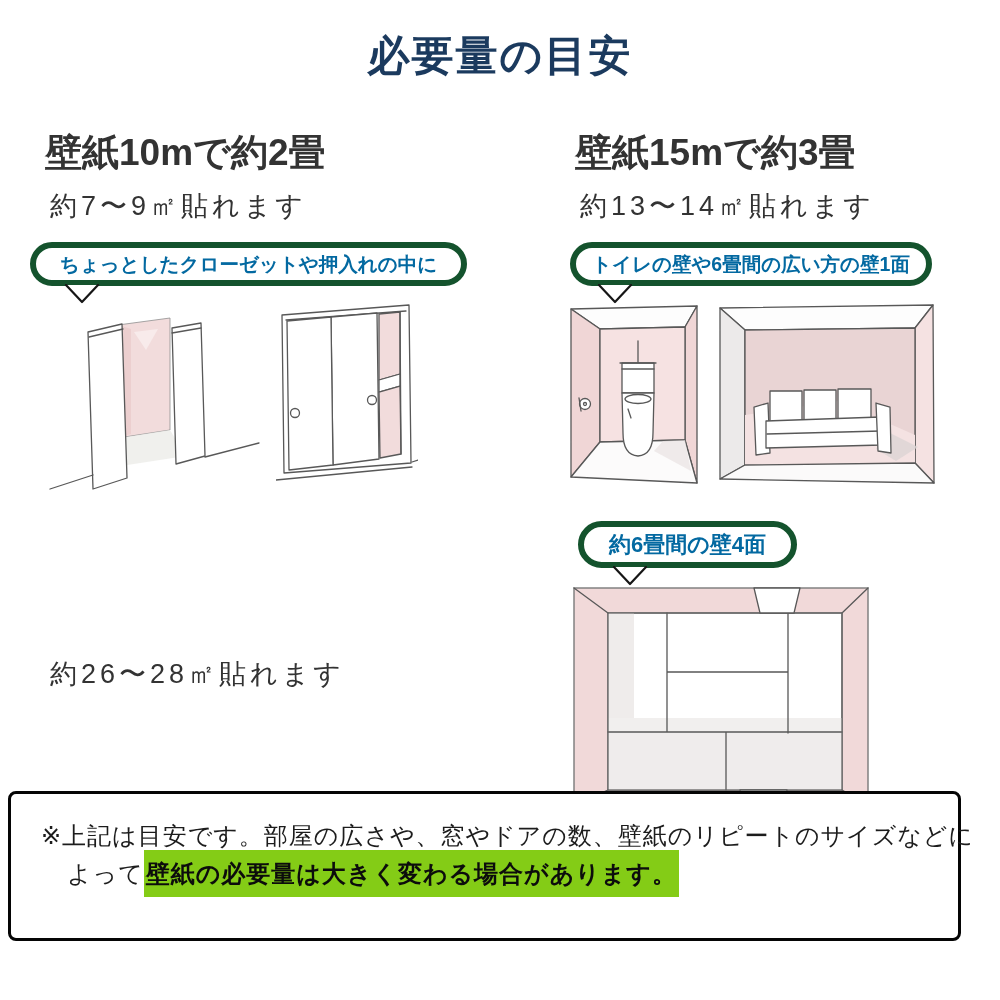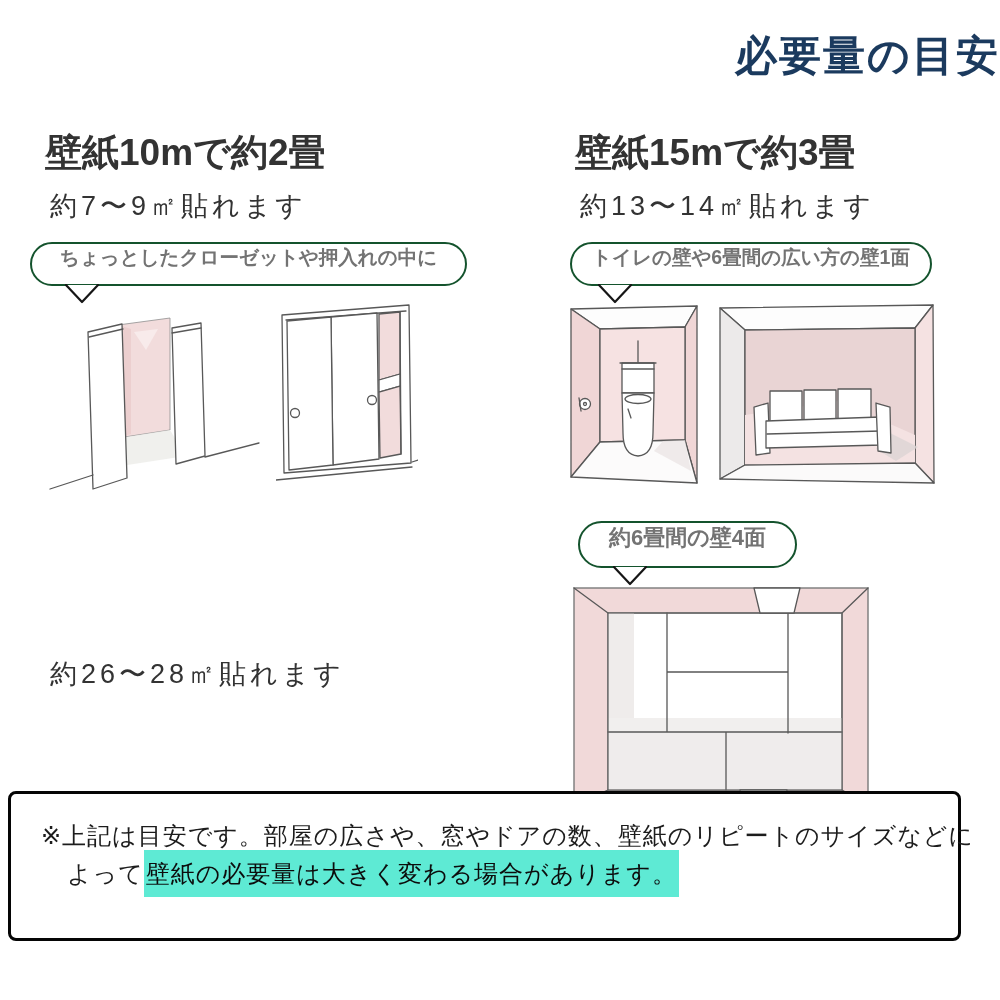--- a/index.html
+++ b/index.html
@@ -1,39 +1,39 @@
 <!DOCTYPE html>
 <html><head>
 <meta charset="utf-8">
 <style>
   html,body{margin:0;padding:0;background:#fff;}
   #canvas{
     position:relative;width:1000px;height:1000px;background:#ffffff;overflow:hidden;
     font-family:"Liberation Sans","DejaVu Sans",sans-serif;color:#333;
   }
   .page-title{
-    position:absolute;top:28px;left:0;width:1000px;text-align:right;
+    position:absolute;top:28px;left:0;width:1000px;text-align:center;
     font-size:42px;font-weight:800;color:#1b3a5e;letter-spacing:2px;margin:0;
   }
   .sec-heading{
     position:absolute;margin:0;font-size:37px;font-weight:700;color:#333;letter-spacing:0px;white-space:nowrap;
   }
   .sec-sub{
     position:absolute;margin:4px;font-size:27px;font-weight:500;color:#333;letter-spacing:4px;white-space:nowrap;
   }
   .h-10m{left:45px;top:128px;}
   .s-10m{left:46px;top:184px;}
   .h-15m{left:575px;top:128px;}
   .s-15m{left:576px;top:184px;}
   .h-30m{left:45px;top:596px;}
   .s-30m{left:46px;top:652px;}
   .bubble{
-    position:absolute;box-sizing:border-box;background:#fff;border:2px solid #14532d;
-    display:flex;align-items:flex-start;justify-content:center;
-    font-size:19.5px;font-weight:600;color:#737373;white-space:nowrap;z-index:2;
+    position:absolute;box-sizing:border-box;background:#fff;border:6px solid #14532d;
+    display:flex;align-items:center;justify-content:center;
+    font-size:19.5px;font-weight:600;color:#0369a1;white-space:nowrap;z-index:2;
   }
   .bubble-a{left:30px;top:242px;width:437px;height:44px;border-radius:22px;}
   .bubble-b{left:570px;top:242px;width:362px;height:44px;border-radius:22px;}
   .bubble-c{left:578px;top:521px;width:219px;height:47px;border-radius:24px;font-size:22px;font-weight:700;}
   .tail{position:absolute;z-index:3;}
   .tail-a{left:64px;top:284px;}
   .tail-b{left:597px;top:284px;}
   .tail-c{left:612px;top:566px;}
   .illo{position:absolute;}
   .illo-closet{left:48px;top:298px;}
@@ -43,21 +43,21 @@
   .illo-topview{left:571px;top:585px;}
   .note-box{
     position:absolute;left:8px;top:791px;width:953px;height:150px;box-sizing:border-box;
     border:3px solid #050505;border-radius:8px;background:#fff;padding-top:23px;
   }
   .note-line{
     margin:0 0 0 56px;font-size:24px;font-weight:500;line-height:37.5px;
     color:#1c1c1c;letter-spacing:1px;white-space:nowrap;
   }
   .note-line.first{margin-left:30px;}
-  .hl{background:#5eead4;font-weight:400;color:#0c0c0c;padding:10px 2px;}
+  .hl{background:#84cc16;font-weight:700;color:#0c0c0c;padding:10px 2px;}
   svg .sk{stroke:#585858;stroke-width:1.3;stroke-linejoin:round;stroke-linecap:round;}
 </style>
 </head>
 <body>
 
 <div id="canvas">
 
   <h1 class="page-title">必要量の目安</h1>
 
   <h2 class="sec-heading h-10m">壁紙10mで約2畳</h2>

